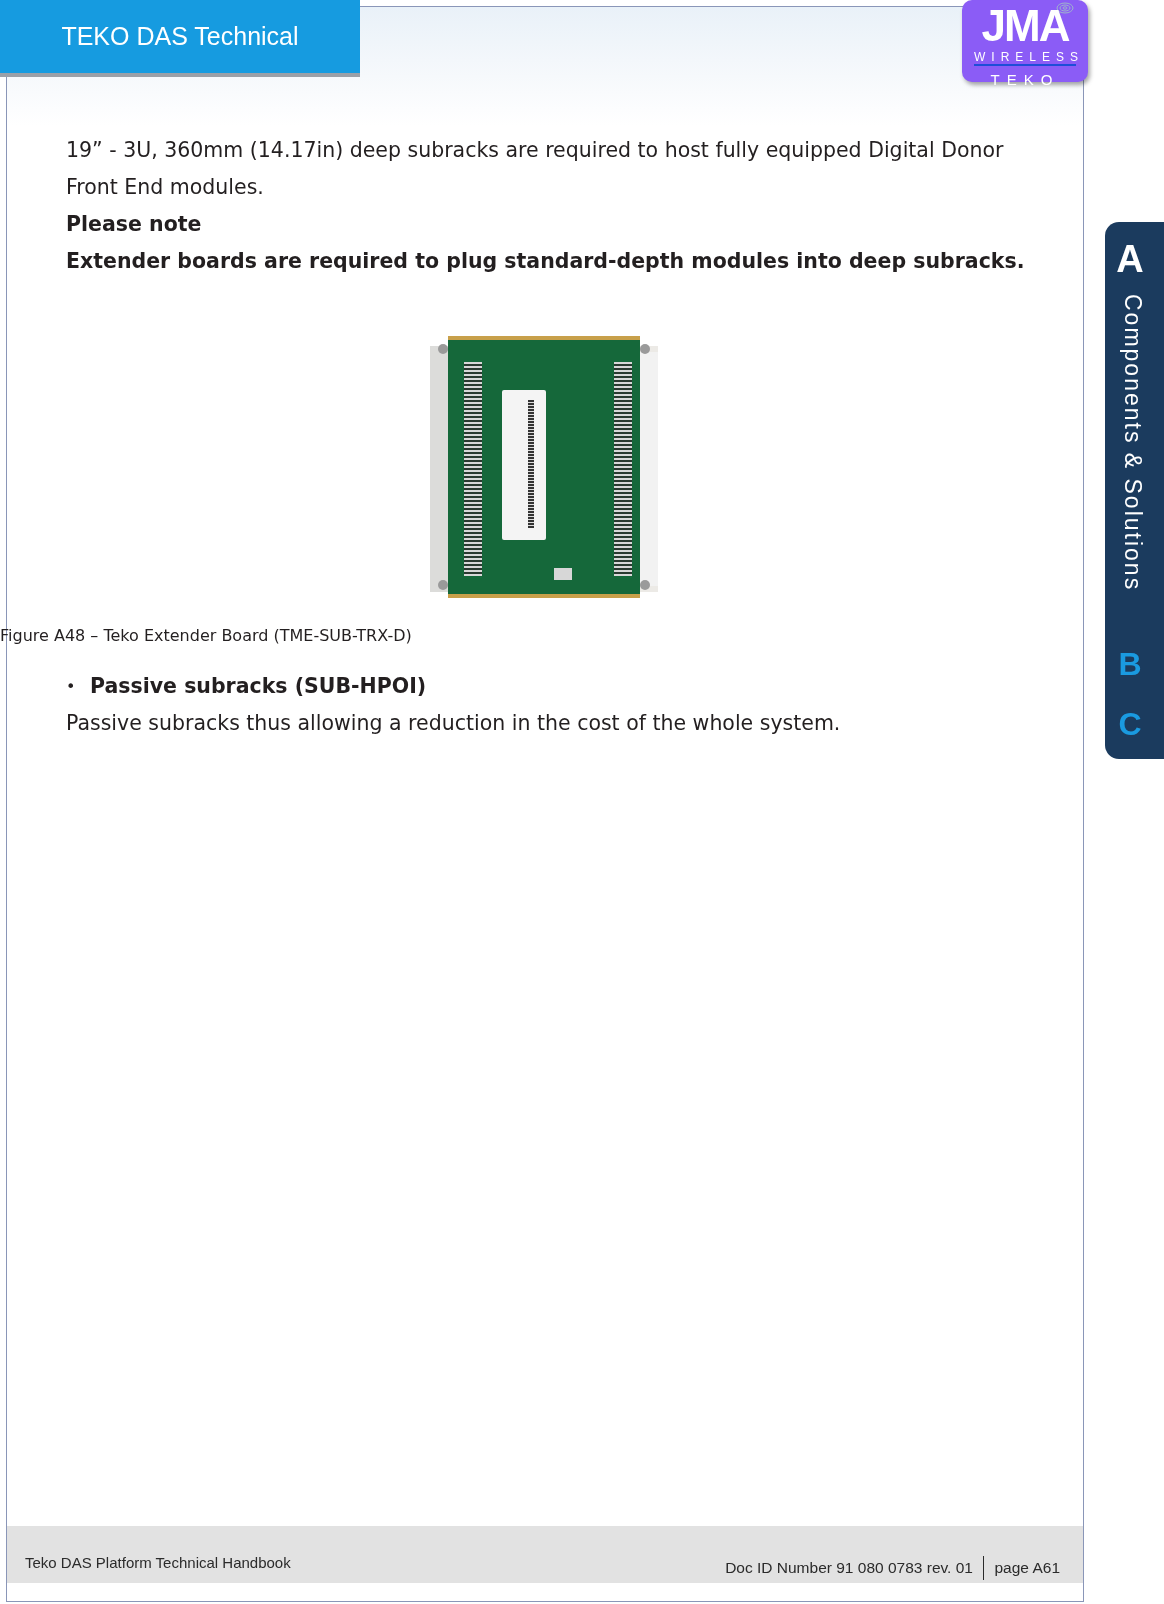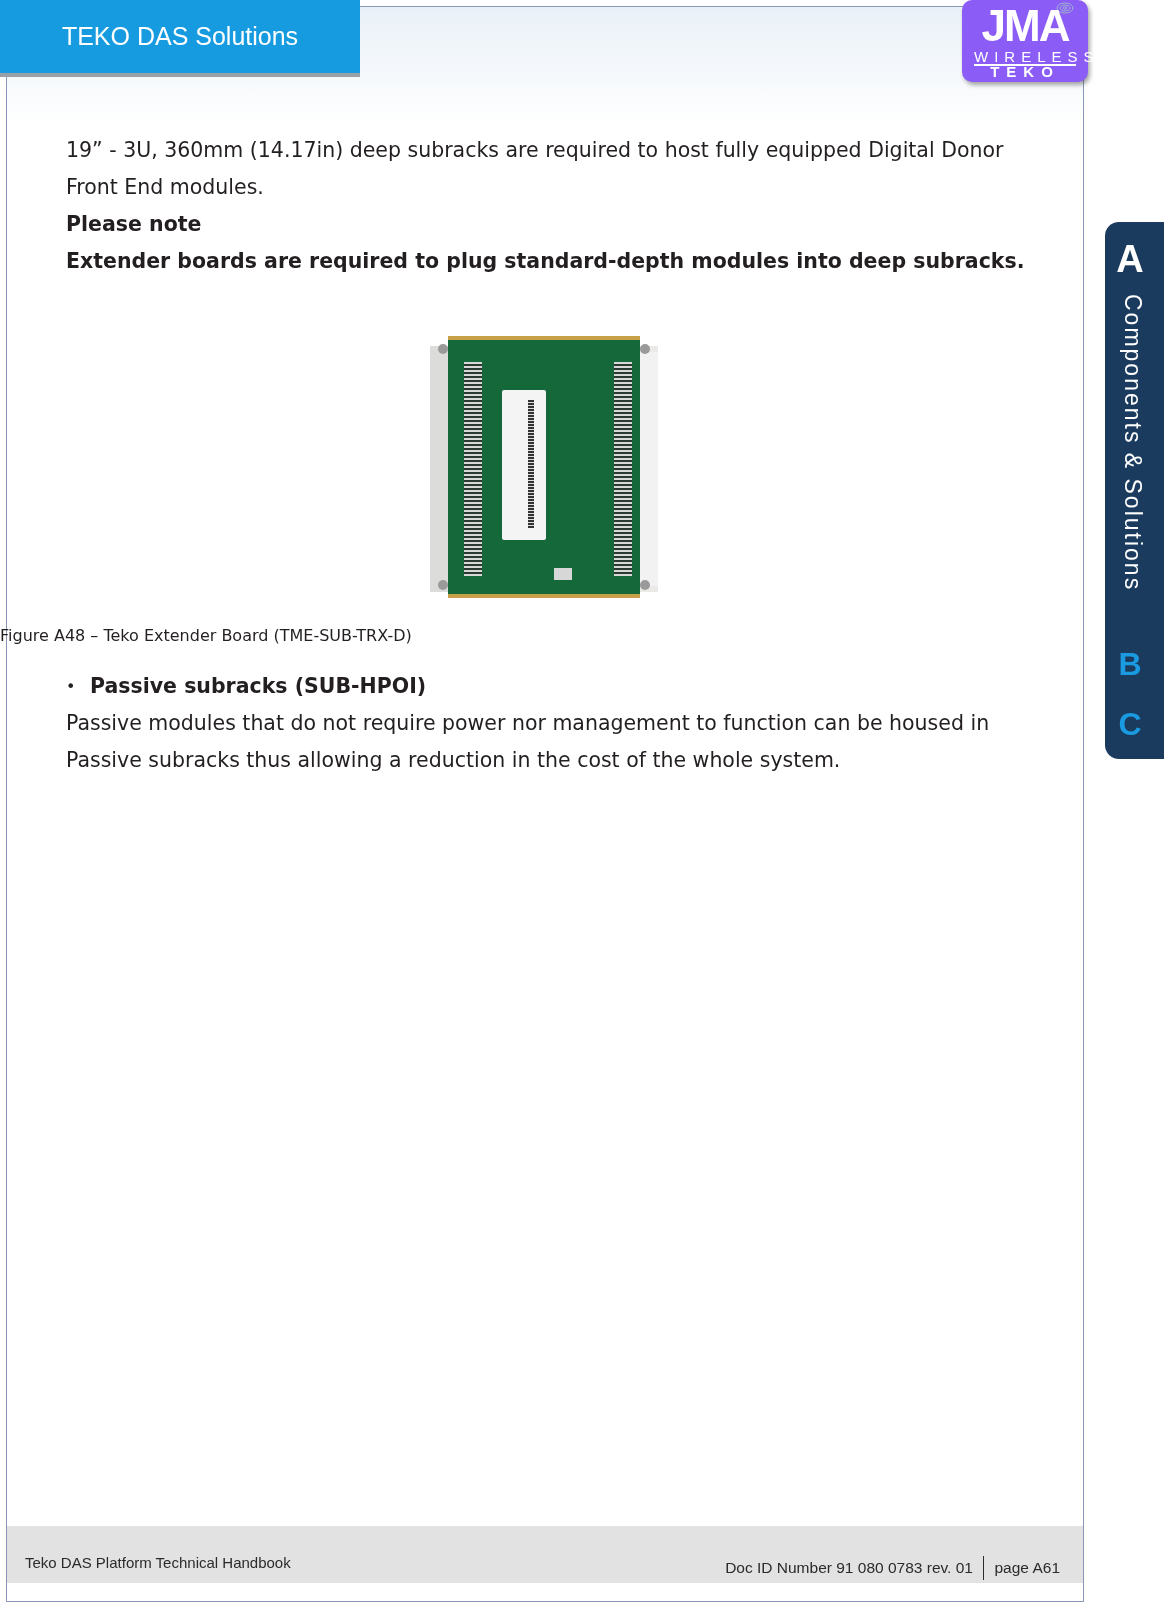--- a/index.html
+++ b/index.html
@@ -25,22 +25,22 @@
     color:#ffffff; font-family:"Liberation Sans", sans-serif; font-size:25px;
   }
   .logo {
     position:absolute; left:962px; top:0; width:126px; height:82px;
     background:#8b5cf6; border-radius:0 0 10px 10px;
     box-shadow:2px 3px 4px rgba(0,0,0,0.35);
     color:#fff; font-family:"Liberation Sans", sans-serif; text-align:center;
     border-top-left-radius:10px; border-top-right-radius:10px;
   }
   .logo .jma { position:absolute; left:0; right:0; top:2px; font-size:44px; font-weight:bold; letter-spacing:-2px; line-height:48px; }
-  .logo .wire { position:absolute; left:12px; right:12px; top:52px; font-size:15px; letter-spacing:6px; line-height:10px; border-bottom:2px solid #ffffff; padding-bottom:2px;text-align:center; }
-  .logo .teko { position:absolute; left:0; right:0; top:64px; font-size:15px; font-weight:bold; letter-spacing:7px; line-height:16px; }
+  .logo .wire { position:absolute; left:12px; right:12px; top:52px; font-size:12px; letter-spacing:6px; line-height:10px; border-bottom:2px solid #1d4ed8; padding-bottom:2px;text-align:center; }
+  .logo .teko { position:absolute; left:0; right:0; top:72px; font-size:15px; font-weight:normal; letter-spacing:7px; line-height:16px; }
   .logo .waves { position:absolute; right:14px; top:2px; width:18px; height:12px; }
 
   .side-tab {
     position:absolute; left:1105px; top:222px; width:59px; height:537px;
     background:#1b3b5e; border-radius:14px 0 0 14px;
   }
   .side-tab .letter { position:absolute; left:0; width:50px; text-align:center; font-family:"Liberation Sans", sans-serif; font-weight:bold; font-size:32px; }
   .side-tab .la { top:16px; color:#ffffff; font-size:38px; }
   .side-tab .lb { top:424px; color:#1a9ae0; }
   .side-tab .lc { top:484px; color:#1a9ae0; }
@@ -92,21 +92,21 @@
 </head>
 <body>
 
 <div class="header-bg"></div>
 <div class="frame-top"></div>
 <div class="frame-left"></div>
 <div class="frame-right"></div>
 <div class="frame-bottom"></div>
 
 <div class="title-tab">
-  <span>TEKO DAS Solutions</span>
+  <span>TEKO DAS Technical</span>
 </div>
 
 <div class="logo">
   <svg class="waves" viewBox="0 0 18 12">
     <ellipse cx="9" cy="6" rx="8" ry="5" fill="none" stroke="#9fb4cc" stroke-width="1"></ellipse>
     <ellipse cx="9" cy="6" rx="5" ry="3" fill="none" stroke="#9fb4cc" stroke-width="1"></ellipse>
     <ellipse cx="9" cy="6" rx="2" ry="1.2" fill="none" stroke="#9fb4cc" stroke-width="1"></ellipse>
   </svg>
   <div class="jma">JMA</div>
   <div class="wire">WIRELESS</div>
@@ -145,21 +145,20 @@
   <div class="screw" style="right:8px;bottom:8px"></div>
 </div>
 
 <div class="caption">Figure A48 – Teko Extender Board (TME-SUB-TRX-D)</div>
 
 <div class="section2">
   <div class="bullet-row">
     <span class="bullet-dot">•</span>
     <span class="bullet-text">Passive subracks (SUB-HPOI)</span>
   </div>
-  <div class="line">Passive modules that do not require power nor management to function can be housed in</div>
   <div class="line">Passive subracks thus allowing a reduction in the cost of the whole system.</div>
 </div>
 
 <div class="footer">
   <div class="left">Teko DAS Platform Technical Handbook</div>
   <div class="right">
     <span>Doc ID Number 91 080 0783 rev. 01</span>
     <span class="sep"></span>
     <span>page A61</span>
   </div>

